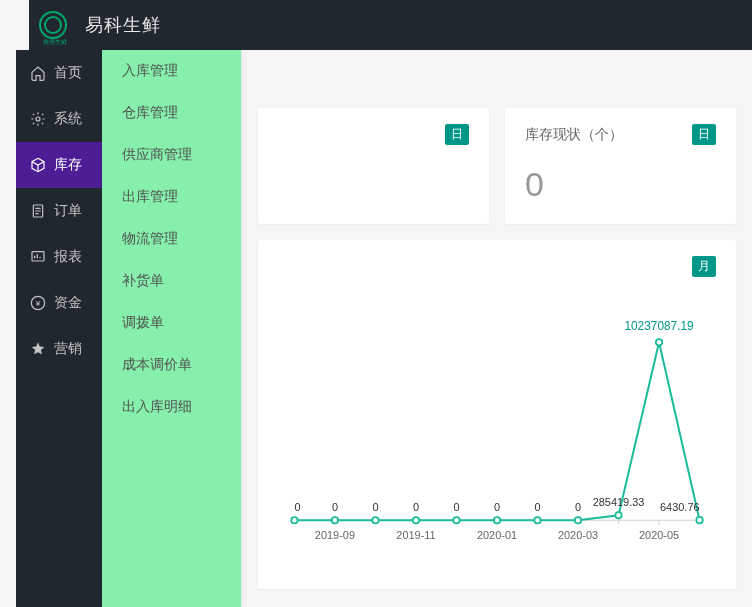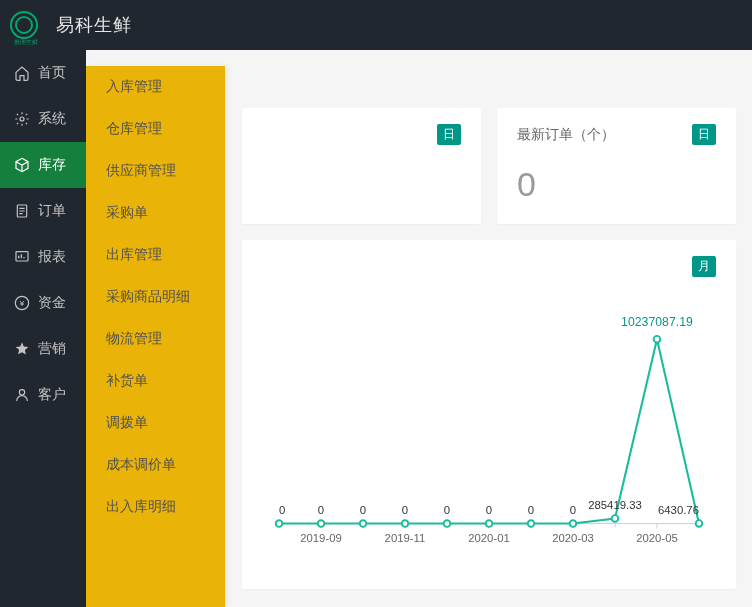--- a/index.html
+++ b/index.html
@@ -1,33 +1,33 @@
 <!DOCTYPE html>
 <html><head>
   <meta charset="utf-8">
   <style>
     * { margin: 0; padding: 0; box-sizing: border-box; }
     body { font-family: "Microsoft YaHei", "PingFang SC", sans-serif; background: #f5f5f5; width: 752px; height: 607px; overflow: hidden; position: relative; }
     
-    .topbar { height: 50px; background: #21272f; display: flex; align-items: center; padding: 0 10px; }
+    .topbar { height: 50px; background: #21272f; display: flex; align-items: center; padding: 0 10px; margin-left: 29px; }
     .logo-wrap { display: flex; align-items: center; gap: 8px; }
     .logo-icon { width: 28px; height: 28px; border: 2px solid #00a86b; border-radius: 50%; display: flex; align-items: center; justify-content: center; position: relative; }
     .logo-icon::after { content: ''; width: 14px; height: 14px; border: 2px solid #00a86b; border-radius: 50%; position: absolute; }
     .logo-sub { font-size: 6px; color: #00a86b; position: absolute; bottom: -10px; width: 28px; text-align: center; left: 0; }
     .app-title { color: #e6e6e6; font-size: 18px; margin-left: 10px; letter-spacing: 1px; }
 
-    .main-wrap { display: flex; height: calc(607px - 50px); }
+    .main-wrap { display: flex; height: calc(607px - 50px); padding-left: 16px; }
     
     .sidebar { width: 86px; background: #21272f; flex-shrink: 0; }
     .nav-item { height: 46px; display: flex; align-items: center; gap: 8px; padding: 0 14px; color: #c4c4c4; font-size: 14px; cursor: pointer; }
-    .nav-item.active { background: #15803d; color: #fff; }
+    .nav-item.active { background: #4c1d95; color: #fff; }
     .nav-icon { width: 16px; height: 16px; display: inline-flex; align-items: center; justify-content: center; }
     .nav-icon svg { width: 16px; height: 16px; fill: currentColor; stroke: currentColor; }
 
-    .submenu { width: 140px; background: #eab308; flex-shrink: 0; border-right: 1px solid #e8e8e8; overflow-y: auto; box-shadow: 2px 0 6px rgba(0,0,0,0.05); margin-top: 16px; }
+    .submenu { width: 140px; background: #86efac; flex-shrink: 0; border-right: 1px solid #e8e8e8; overflow-y: auto; box-shadow: 2px 0 6px rgba(0,0,0,0.05); }
     .submenu-item { padding: 12px 20px; font-size: 14px; color: #515151; cursor: pointer; }
 
     .content { flex: 1; padding: 0; overflow: hidden; position: relative; }
     
     .cards-row { display: flex; gap: 16px; padding: 0 16px; margin-top: 58px; }
     .card { flex: 1; background: #fff; border-radius: 2px; padding: 16px 20px; box-shadow: 0 1px 2px rgba(0,0,0,0.04); position: relative; min-height: 116px; }
     .card-head { display: flex; justify-content: space-between; align-items: center; margin-bottom: 20px; }
     .card-title { color: #666; font-size: 14px; }
     .badge { background: #009688; color: #fff; font-size: 12px; padding: 2px 6px; border-radius: 2px; }
     .card-value { font-size: 34px; color: #999; font-weight: 400; }
@@ -111,54 +111,43 @@
         <span>资金</span>
       </div>
       <div class="nav-item">
         <span class="nav-icon">
           <svg viewBox="0 0 24 24">
             <path d="M12 2l2.6 6.3 6.9.6-5.2 4.5 1.6 6.7L12 16.8 6.1 20l1.6-6.7L2.5 8.9l6.9-.6z" fill="currentColor" stroke="none"></path>
           </svg>
         </span>
         <span>营销</span>
       </div>
-      <div class="nav-item">
-        <span class="nav-icon">
-          <svg viewBox="0 0 24 24">
-            <circle cx="12" cy="8" r="4" fill="none" stroke-width="1.8"></circle>
-            <path d="M4 21c0-4.4 3.6-8 8-8s8 3.6 8 8" fill="none" stroke-width="1.8"></path>
-          </svg>
-        </span>
-        <span>客户</span>
-      </div>
     </div>
   <div class="submenu" id="submenu">
       <div class="submenu-item">入库管理</div>
       <div class="submenu-item">仓库管理</div>
       <div class="submenu-item">供应商管理</div>
-      <div class="submenu-item">采购单</div>
       <div class="submenu-item">出库管理</div>
-      <div class="submenu-item">采购商品明细</div>
       <div class="submenu-item">物流管理</div>
       <div class="submenu-item">补货单</div>
       <div class="submenu-item">调拨单</div>
       <div class="submenu-item">成本调价单</div>
       <div class="submenu-item">出入库明细</div>
     </div>
   <div class="content">
     <div class="cards-row">
       <div class="card">
         <div class="card-head">
           <span></span>
           <span class="badge">日</span>
         </div>
       </div>
       <div class="card">
         <div class="card-head">
-          <span class="card-title">最新订单（个）</span>
+          <span class="card-title">库存现状（个）</span>
           <span class="badge">日</span>
         </div>
         <div class="card-value">0</div>
       </div>
     </div>
     <div class="chart-card">
       <div class="chart-head">
         <span class="badge">月</span>
       </div>
       <svg class="chart-svg" id="chart-svg" viewBox="0 0 480 280">

